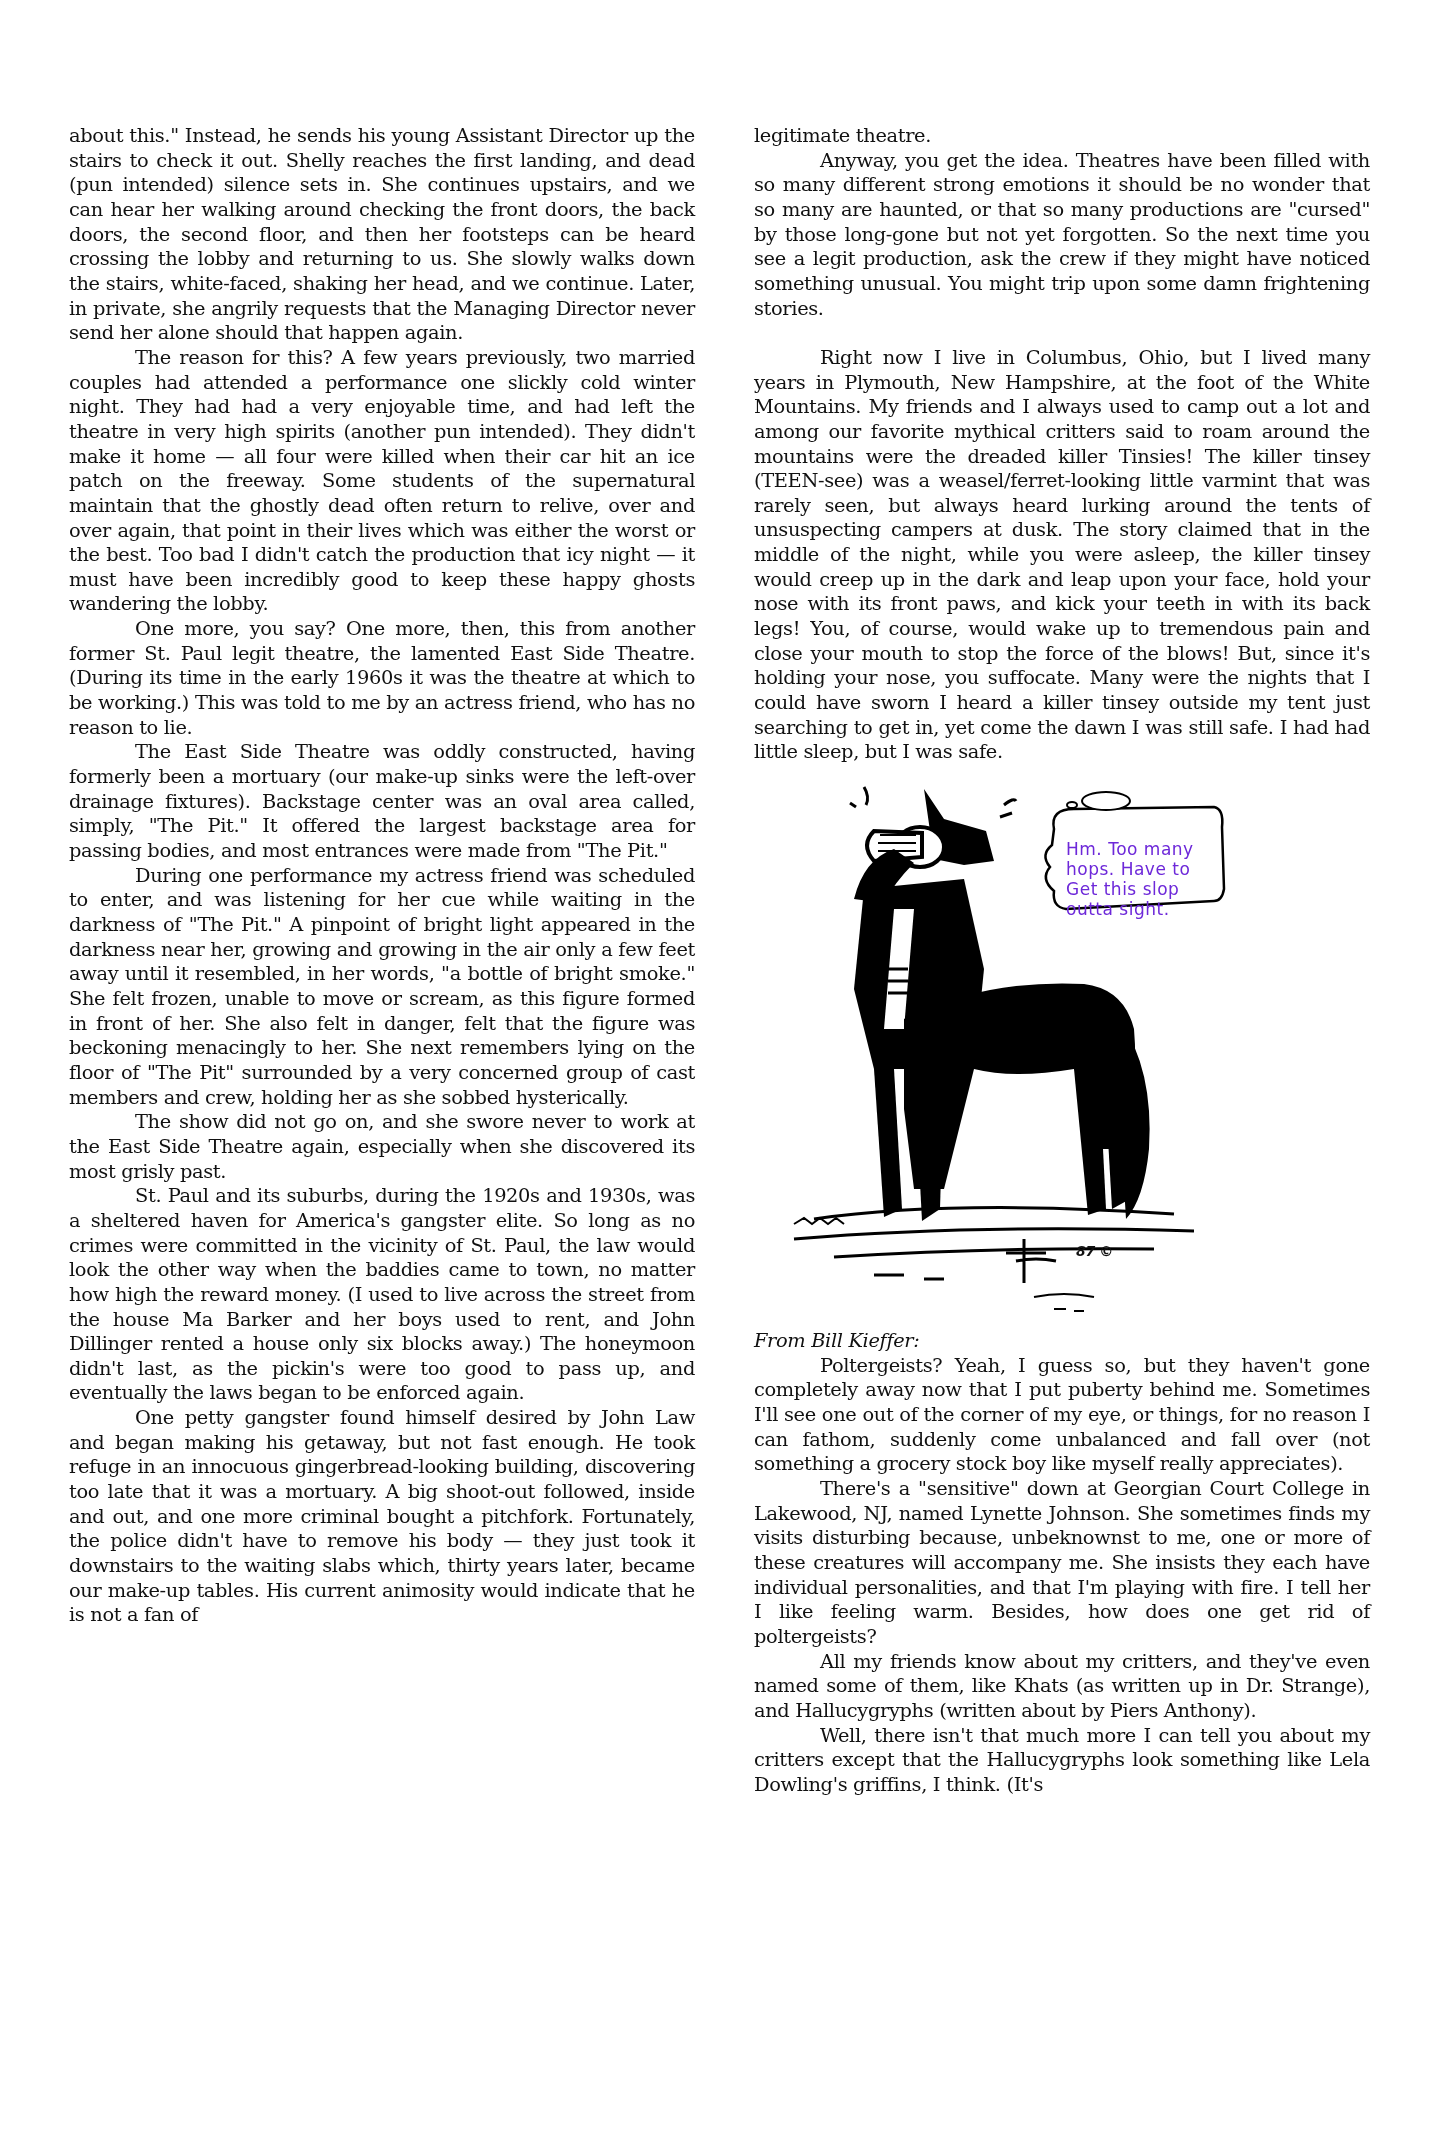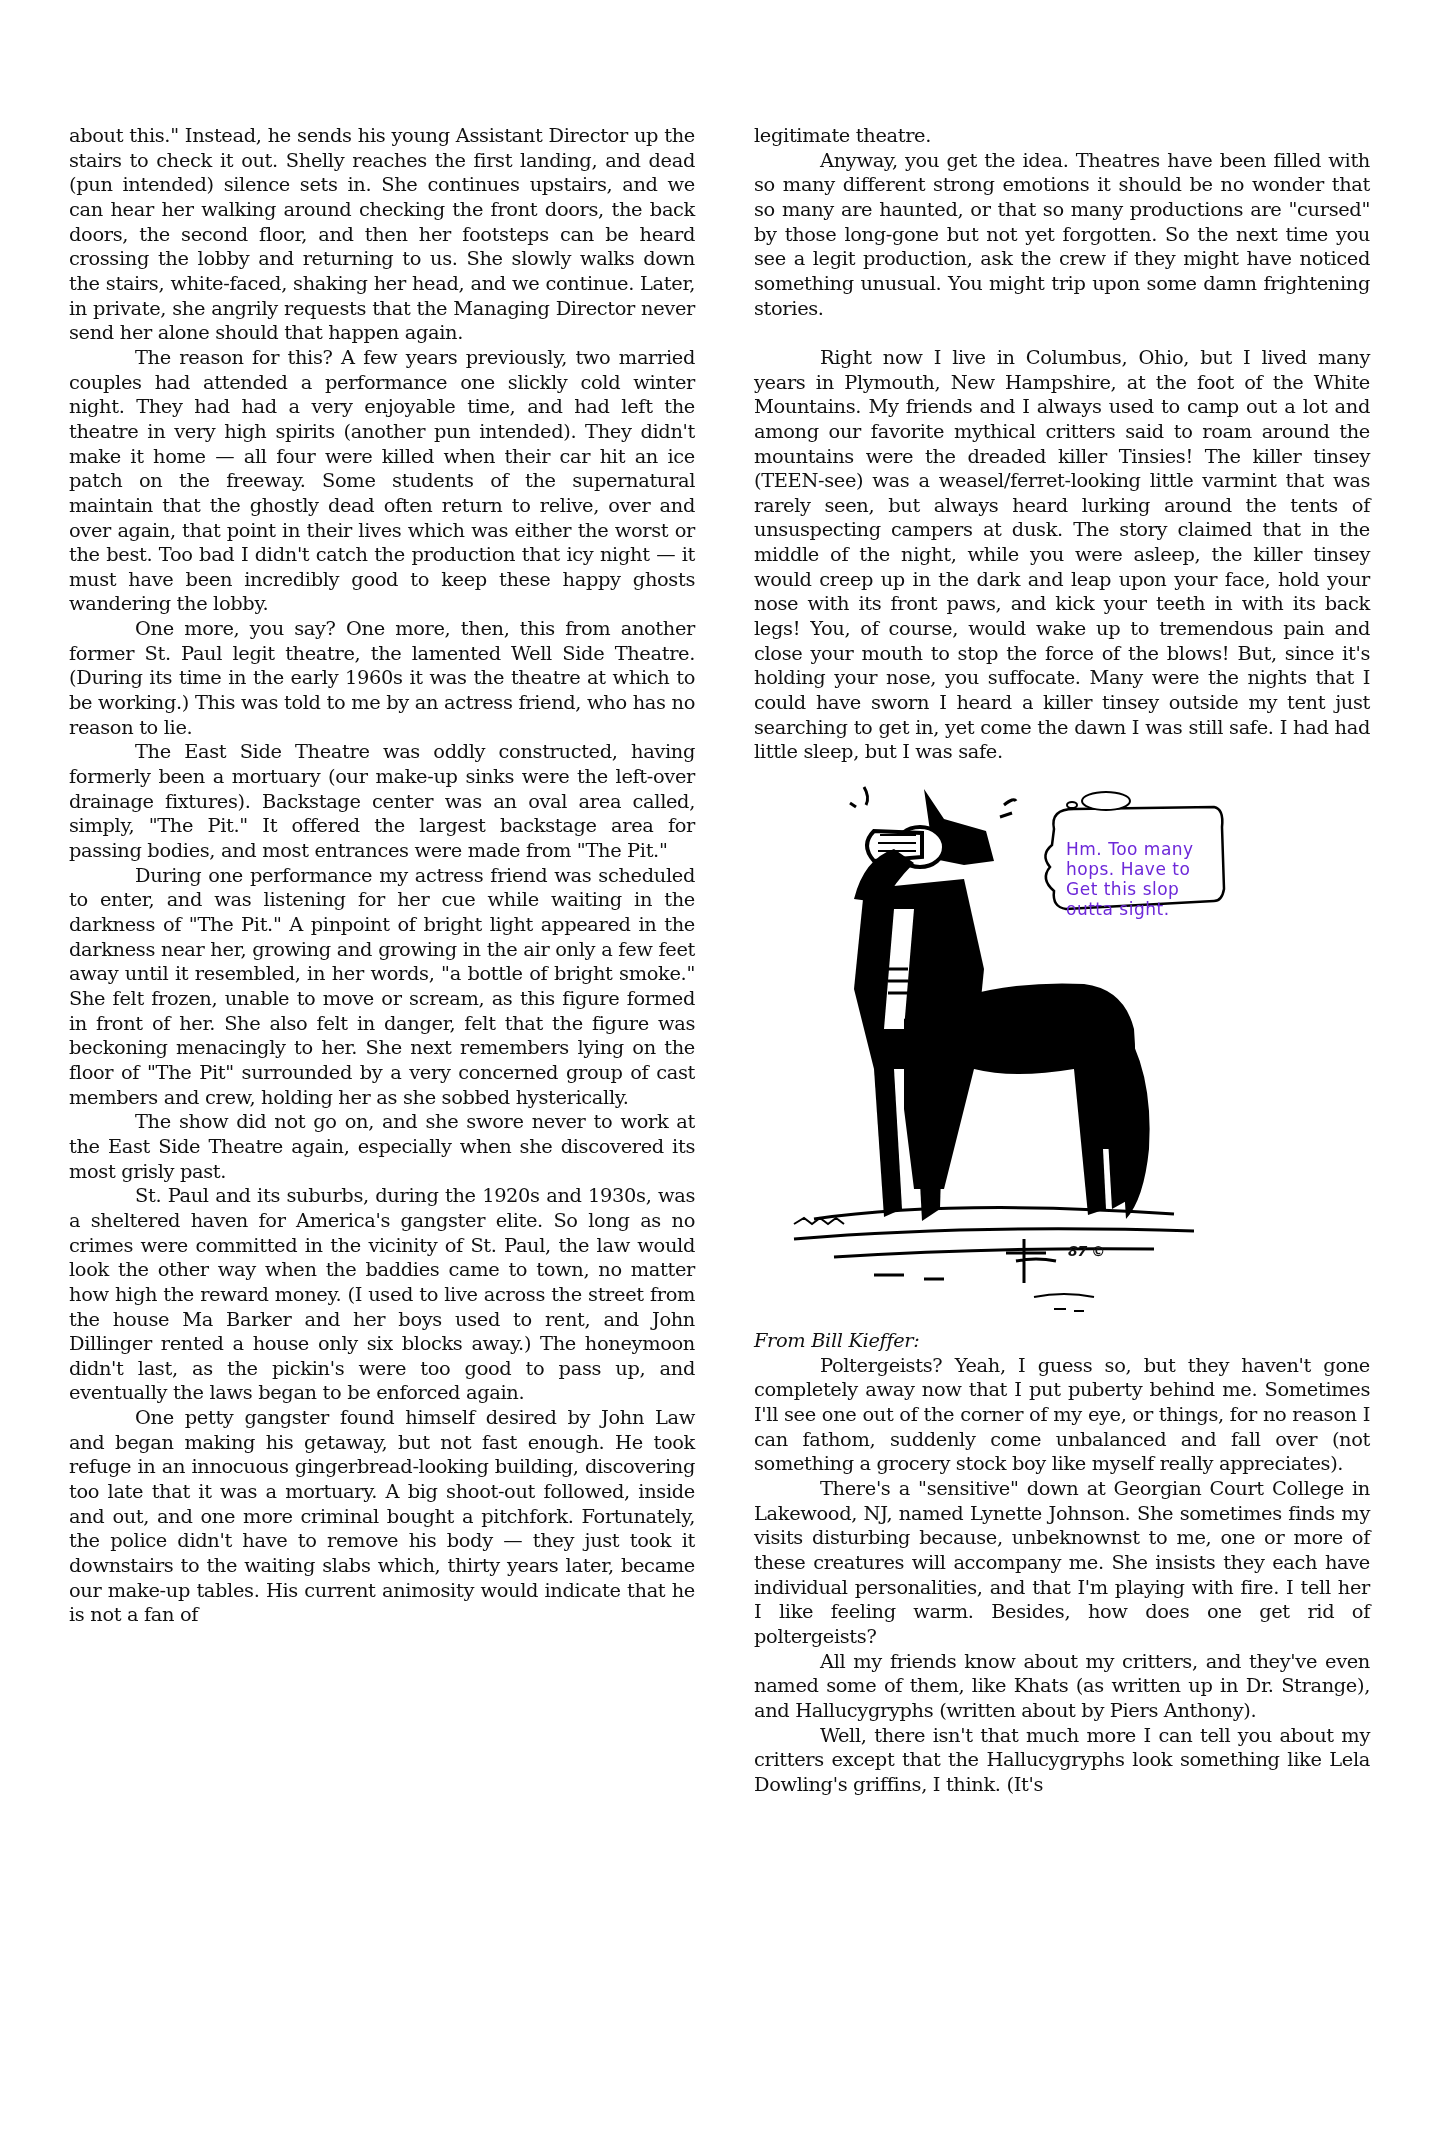--- a/index.html
+++ b/index.html
@@ -20,31 +20,31 @@
     position:relative; width:616px; height:560px; margin:4px 0 0 0;
   }
   .illus svg { position:absolute; left:0; top:0; }
   .bubble-text {
     position:absolute; left:312px; top:70px; width:200px;
     font-family:"DejaVu Sans", sans-serif; font-size:17px; line-height:20px;
     color:#6d28d9; letter-spacing:0.5px;
   }
   .bubble-text span { display:block; }
   .signature {
-    position:absolute; left:314px; top:470px;
+    position:absolute; left:322px; top:470px;
     font-family:"DejaVu Sans", sans-serif; font-size:14px; font-weight:bold; font-style:italic;
   }
 </style>
 </head>
 <body>
 
 <div class="col col-left">
   <p>about this."  Instead, he sends his young Assistant Director up the stairs to check it out.  Shelly reaches the first landing, and dead (pun intended) silence sets in.  She continues upstairs, and we can hear her walking around checking the front doors, the back doors, the second floor, and then her footsteps can be heard crossing the lobby and returning to us.  She slowly walks down the stairs, white-faced,  shaking her head, and we continue.  Later, in private, she angrily requests that the Managing Director never send her alone should that happen again.</p>
   <p class="indent">The reason for this? A few years previously, two married couples had attended a performance one slickly cold winter night.  They had had a very enjoyable time, and had left the theatre in very high spirits (another pun intended).  They didn't make it home — all four were killed when their car hit an ice patch on the freeway.  Some students of the supernatural maintain that the ghostly dead often return to relive, over and over again, that point in their lives which was either the worst or the best.  Too bad I didn't catch the production that icy night — it must have been incredibly good to keep these happy ghosts wandering the lobby.</p>
-  <p class="indent">One more, you say?  One more, then, this from another former St. Paul legit theatre, the lamented Well Side Theatre.  (During its time in the early 1960s it was the theatre at which to be working.)  This was told to me by an actress friend, who has no reason to lie.</p>
+  <p class="indent">One more, you say?  One more, then, this from another former St. Paul legit theatre, the lamented East Side Theatre.  (During its time in the early 1960s it was the theatre at which to be working.)  This was told to me by an actress friend, who has no reason to lie.</p>
   <p class="indent">The East Side Theatre was oddly constructed, having formerly been a mortuary (our make-up sinks were the left-over drainage fixtures). Backstage center was an oval area called, simply, "The Pit."  It offered the largest backstage area for passing bodies, and most entrances were made from "The Pit."</p>
   <p class="indent">During one performance my actress friend was scheduled to enter, and was listening for her cue while waiting in the darkness of "The Pit."  A pinpoint of bright light appeared in the darkness near her, growing and growing in the air only a few feet away until it resembled, in her words, "a bottle of bright smoke." She felt frozen, unable to move or scream, as this figure formed in front of her.  She also felt in danger, felt that the figure was beckoning menacingly to her.  She next remembers lying on the floor of "The Pit" surrounded by a very concerned group of cast members and crew, holding her as she sobbed hysterically.</p>
   <p class="indent">The show did not go on, and she swore never to work at the East Side Theatre again, especially when she discovered its most grisly past.</p>
   <p class="indent">St. Paul and its suburbs, during the 1920s and 1930s, was a sheltered haven for America's gangster elite.  So long as no crimes were committed in the vicinity of St. Paul, the law would look the other way when the baddies came to town, no matter how high the reward money.  (I used to live across the street from the house Ma Barker and her boys used to rent, and John Dillinger rented a house only six blocks away.) The honeymoon didn't last, as the pickin's were too good to pass up, and eventually the laws began to be enforced again.</p>
   <p class="indent">One petty gangster found himself desired by John Law and began making his getaway, but not fast enough.  He took refuge in an innocuous gingerbread-looking building, discovering too late that it was a mortuary.  A big shoot-out followed, inside and out, and one more criminal bought a pitchfork.  Fortunately, the police didn't have to remove his body — they just took it downstairs to the waiting slabs which, thirty years later, became our make-up tables.  His current animosity would indicate that he is not a fan of</p>
 </div>
 
 <div class="col col-right">
   <p>legitimate theatre.</p>
   <p class="indent">Anyway, you get the idea.  Theatres have been filled with so many different strong emotions it should be no wonder that so many are haunted, or that so many productions are "cursed" by those long-gone but not yet forgotten.  So the next time you see a legit production, ask the crew if they might have noticed something unusual.  You might trip upon some damn frightening stories.</p>

